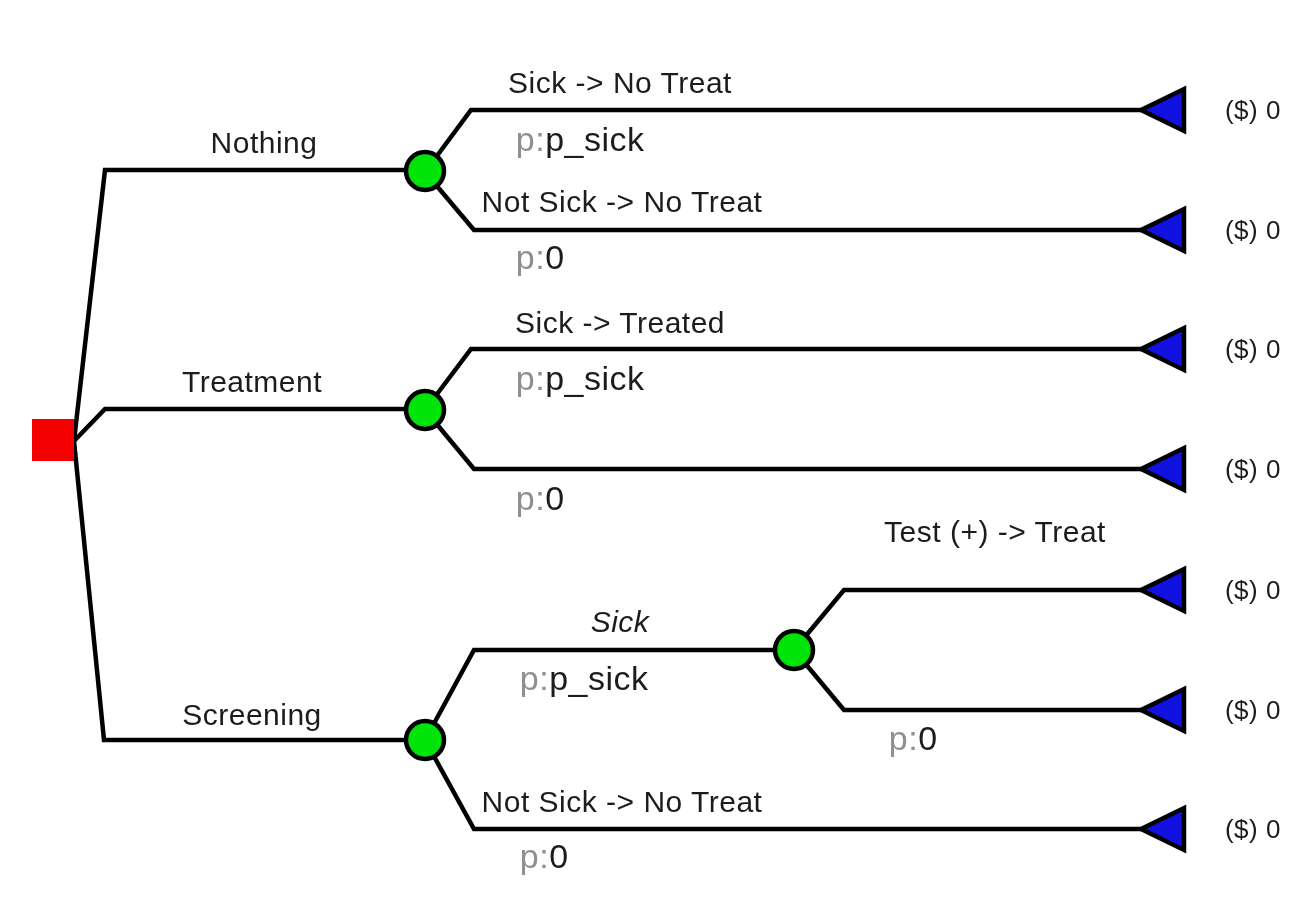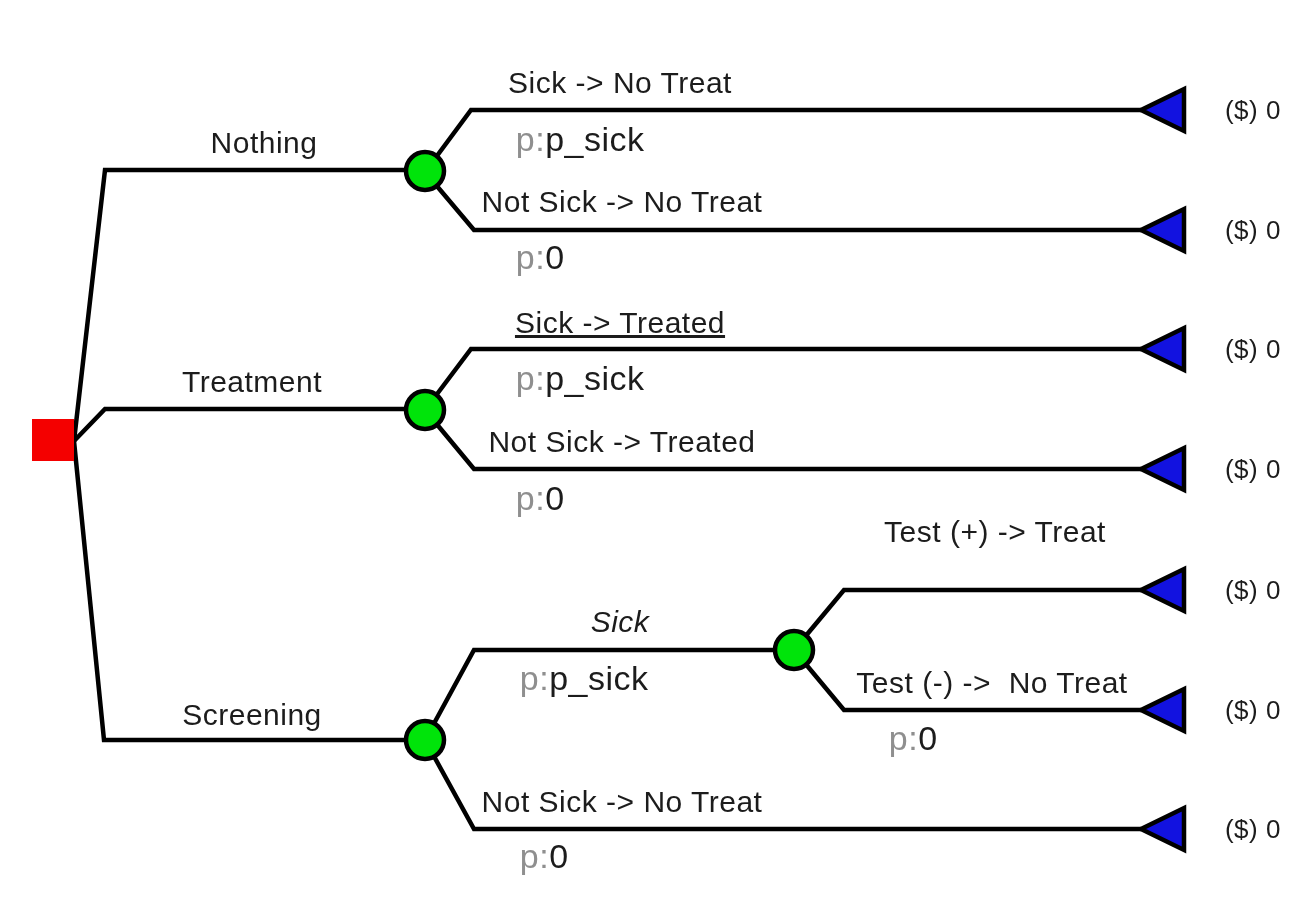--- a/index.html
+++ b/index.html
@@ -111,25 +111,23 @@
     <polygon class="terminal-node" points="1141,710 1184,689 1184,731"></polygon>
     <polygon class="terminal-node" points="1141,829 1184,808 1184,850"></polygon>
   </svg>
 
   <div class="lbl" style="left:264px; top:143px;">Nothing</div>
   <div class="lbl" style="left:252px; top:382px;">Treatment</div>
   <div class="lbl" style="left:252px; top:715px;">Screening</div>
 
   <div class="lbl" style="left:620px; top:83px;">Sick -&gt; No Treat</div>
   <div class="lbl" style="left:622px; top:202px;">Not Sick -&gt; No Treat</div>
-  <div class="lbl" style="left:620px; top:323px;text-decoration:underline;">Sick -&gt; Treated</div>
-  <div class="lbl" style="left:622px; top:442px;">Not Sick -&gt; Treated</div>
+  <div class="lbl" style="left:620px; top:323px;">Sick -&gt; Treated</div>
   <div class="lbl" style="left:620px; top:622px;font-style:italic;">Sick</div>
   <div class="lbl" style="left:995px; top:532px;text-align:right;">Test (+) -&gt; Treat</div>
-  <div class="lbl" style="left:992px; top:683px;">Test (-) -&gt;  No Treat</div>
   <div class="lbl" style="left:622px; top:802px;">Not Sick -&gt; No Treat</div>
 
   <div class="prob" style="left:476px; top:139px;">
     <span class="pfx">p:</span><span class="val">p_sick</span>
   </div>
   <div class="prob" style="left:476px; top:257px;">
     <span class="pfx">p:</span><span class="val">0</span>
   </div>
   <div class="prob" style="left:476px; top:378px;">
     <span class="pfx">p:</span><span class="val">p_sick</span>

